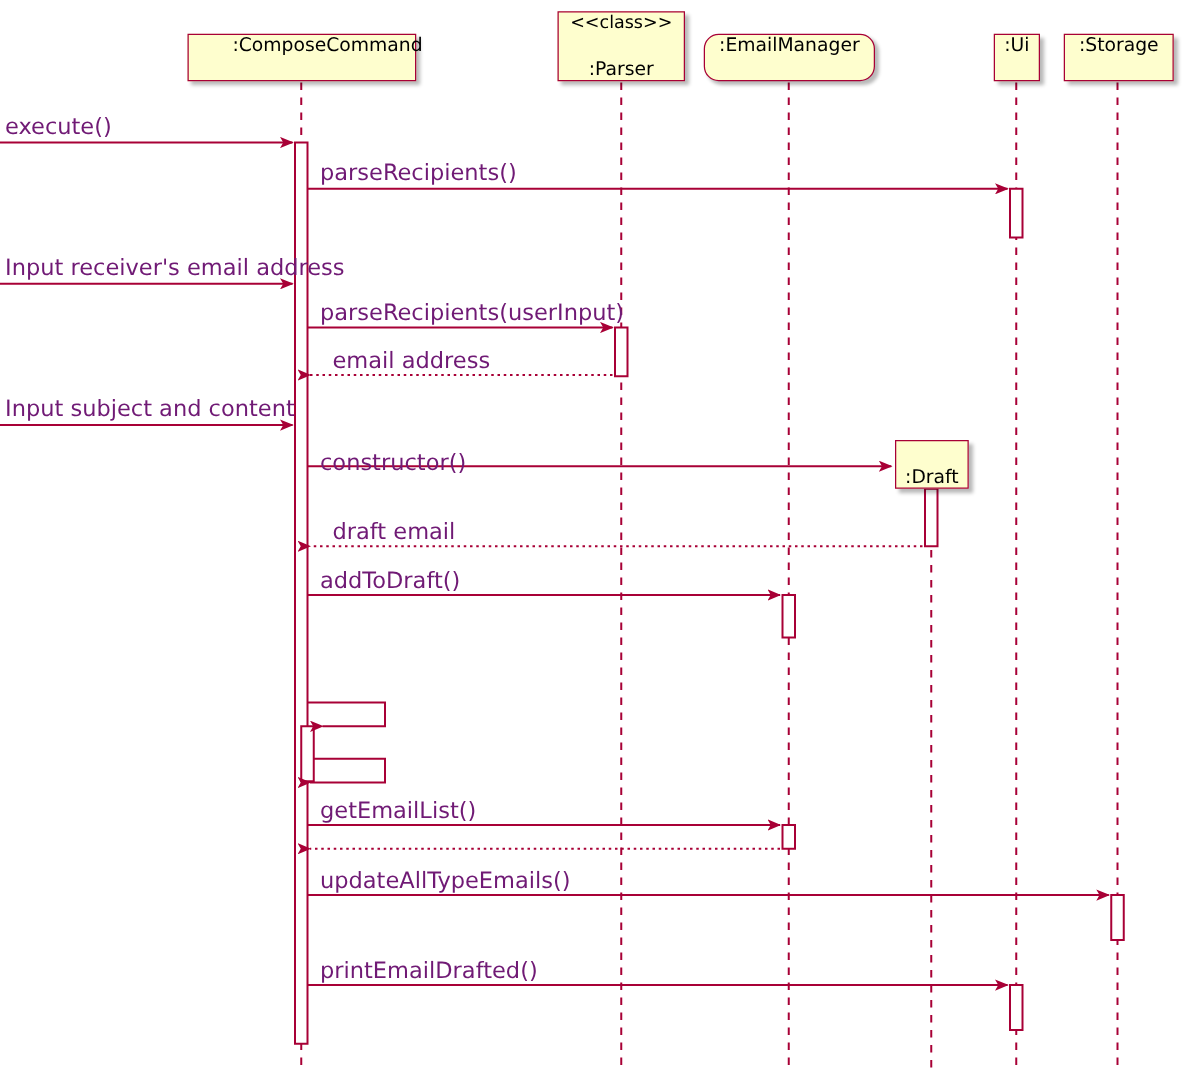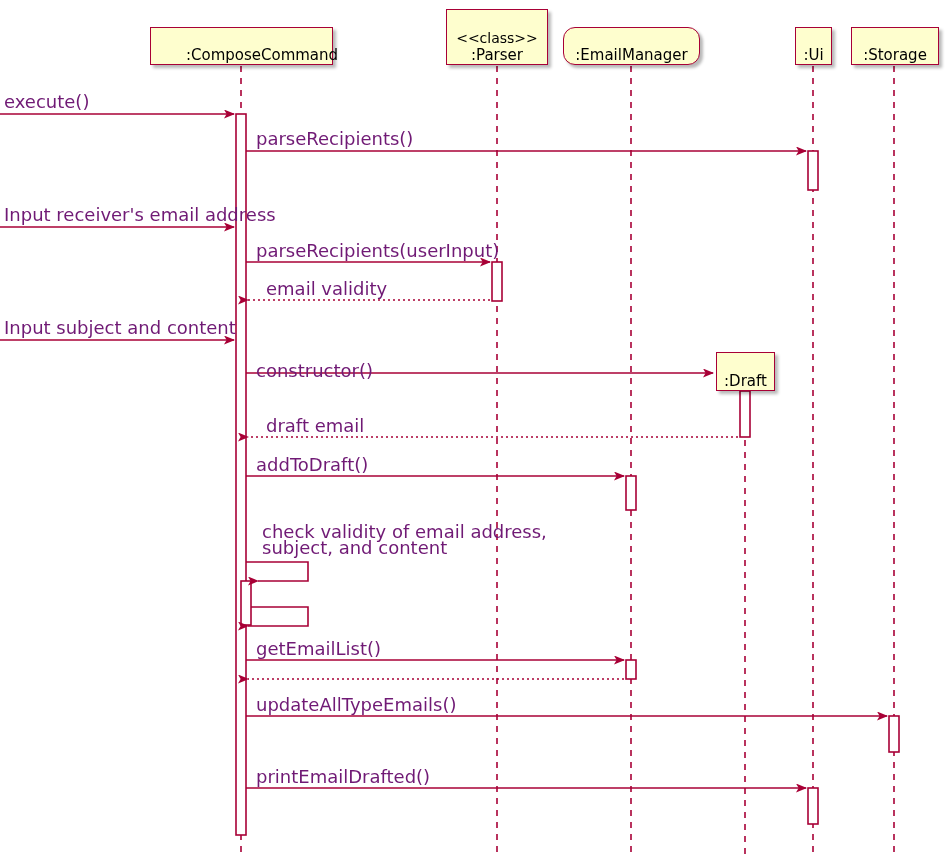--- a/index.html
+++ b/index.html
@@ -24,21 +24,21 @@
   }
   .participant-box {
     position: absolute;
     box-sizing: border-box;
     background: #FEFECE;
     border: 1.5px solid #A80036;
     box-shadow: 3px 3px 3px rgba(0,0,0,0.28);
     display: flex;
     flex-direction: column;
     align-items: center;
-    justify-content: flex-end;
+    justify-content: space-between;
     color: #000000;
     font-size: 15px;
     line-height: 17px;
     white-space: nowrap;
   }
   .participant-box .stereo {
     font-size: 14px;
   }
   .msg-label {
     position: absolute;
@@ -145,32 +145,30 @@
   </div>
 
   <div class="msg-label" style="left:4px; top:94px;">execute()</div>
 
   <div class="msg-label" style="left:256px; top:131px;">parseRecipients()</div>
 
   <div class="msg-label" style="left:4px; top:207px;">Input receiver's email address</div>
 
   <div class="msg-label" style="left:256px; top:243px;">parseRecipients(userInput)</div>
 
-  <div class="msg-label" style="left:266px; top:281px;">email validity</div>
+  <div class="msg-label" style="left:266px; top:281px;">email address</div>
 
   <div class="msg-label" style="left:4px; top:320px;">Input subject and content</div>
 
   <div class="msg-label" style="left:256px; top:363px;">constructor()</div>
 
   <div class="msg-label" style="left:266px; top:418px;">draft email</div>
 
   <div class="msg-label" style="left:256px; top:457px;">addToDraft()</div>
 
-  <div class="msg-label" style="left:262px; top:524px; white-space:pre-line;">check validity of email address,
-subject, and content</div>
 
   <div class="msg-label" style="left:256px; top:641px;">getEmailList()</div>
 
   <div class="msg-label" style="left:256px; top:697px;">updateAllTypeEmails()</div>
 
   <div class="msg-label" style="left:256px; top:769px;">printEmailDrafted()</div>
 
 </div>
 
 </body></html>

